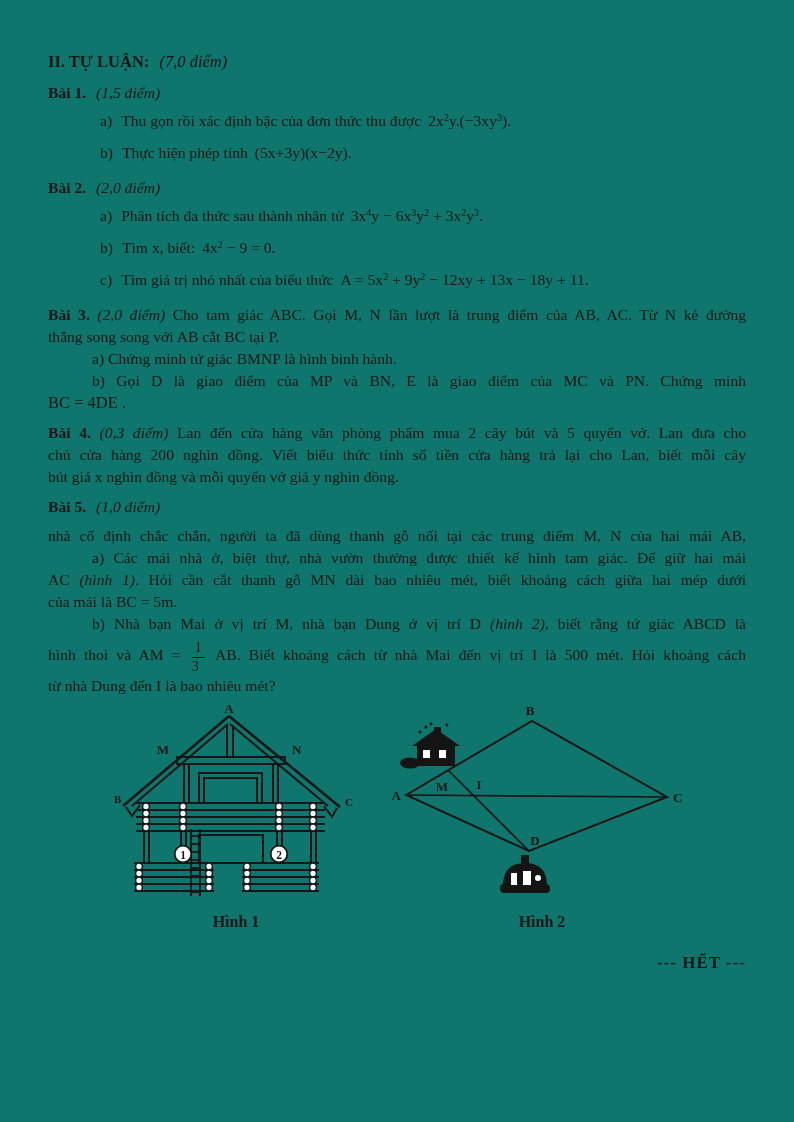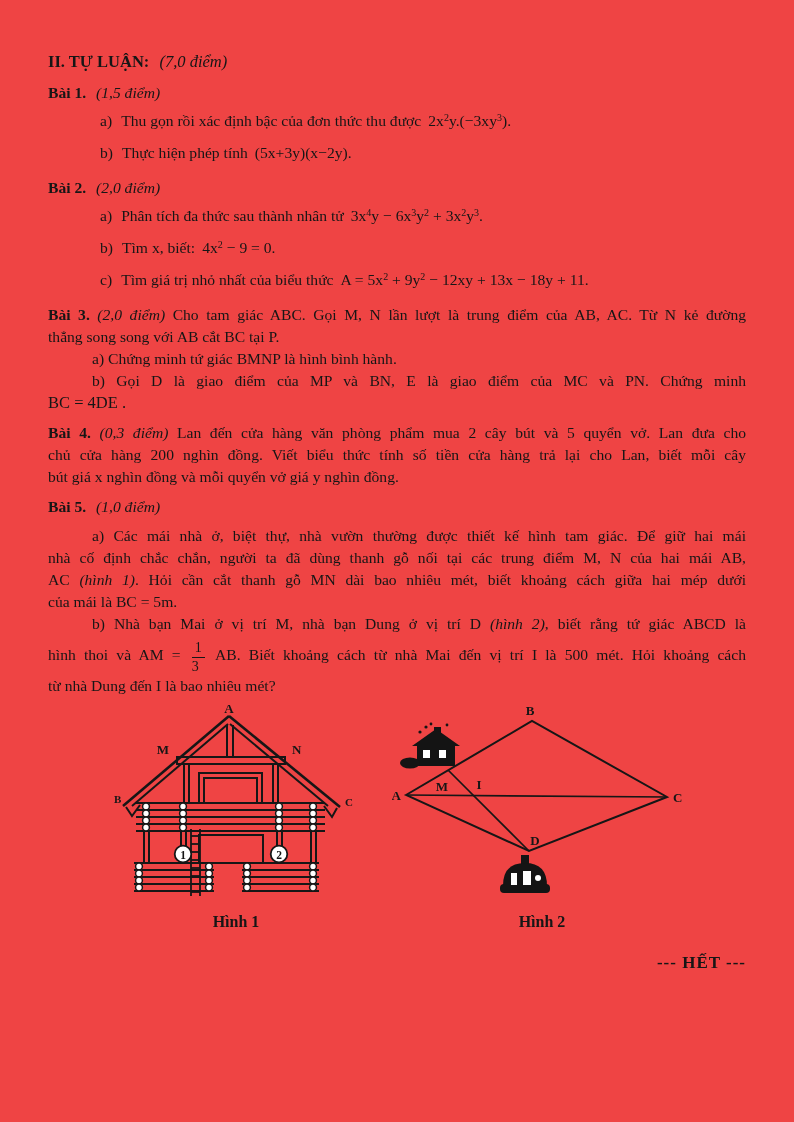--- a/index.html
+++ b/index.html
@@ -1,17 +1,17 @@
 <!DOCTYPE html>
 <html lang="vi"><head>
 <meta charset="utf-8">
 <style>
   html,body{margin:0;padding:0;background:#e8e8e8;}
   .page{
-    width:794px;height:1122px;margin:0 auto;background:#ef4444;color:#161616;
+    width:794px;height:1122px;margin:0 auto;background:#0f766e;color:#161616;
     font-family:"Liberation Serif","DejaVu Serif",serif;font-size:15.6px;
     box-sizing:border-box;padding:50px 48px 0 48px;overflow:hidden;
     position:relative;
   }
   .line{line-height:22px;text-align:justify;}
   .jfull{text-align:justify;text-align-last:justify;}
   .bold{font-weight:bold;}
   .ital{font-style:italic;}
   .head{line-height:24px;}
   .head .bold{margin-right:6px;}
@@ -89,22 +89,22 @@
     </div>
     <div class="line jfull">chủ cửa hàng 200 nghìn đồng. Viết biểu thức tính số tiền cửa hàng trả lại cho Lan, biết mỗi cây</div>
     <div class="line">bút giá x nghìn đồng và mỗi quyển vở giá y nghìn đồng.</div>
   </div>
 
   <div class="head prob-head">
     <span class="bold">Bài 5.</span>
     <span class="ital">(1,0 điểm)</span>
   </div>
   <div class="mt6">
+    <div class="line jfull">nhà cố định chắc chắn, người ta đã dùng thanh gỗ nối tại các trung điểm M, N của hai mái AB,</div>
     <div class="line jfull indent">a) Các mái nhà ở, biệt thự, nhà vườn thường được thiết kế hình tam giác. Để giữ hai mái</div>
-    <div class="line jfull">nhà cố định chắc chắn, người ta đã dùng thanh gỗ nối tại các trung điểm M, N của hai mái AB,</div>
     <div class="line jfull">
       <span>AC </span><span class="ital">(hình 1)</span><span>. Hỏi cần cắt thanh gỗ MN dài bao nhiêu mét, biết khoảng cách giữa hai mép dưới</span>
     </div>
     <div class="line">của mái là BC = 5m.</div>
   </div>
   <div>
     <div class="line jfull indent">
       <span>b) Nhà bạn Mai ở vị trí M, nhà bạn Dung ở vị trí D </span><span class="ital">(hình 2)</span><span>, biết rằng tứ giác ABCD là</span>
     </div>
     <div class="line jfull" style="line-height:40px;font-family:Liberation Serif, serif;">

